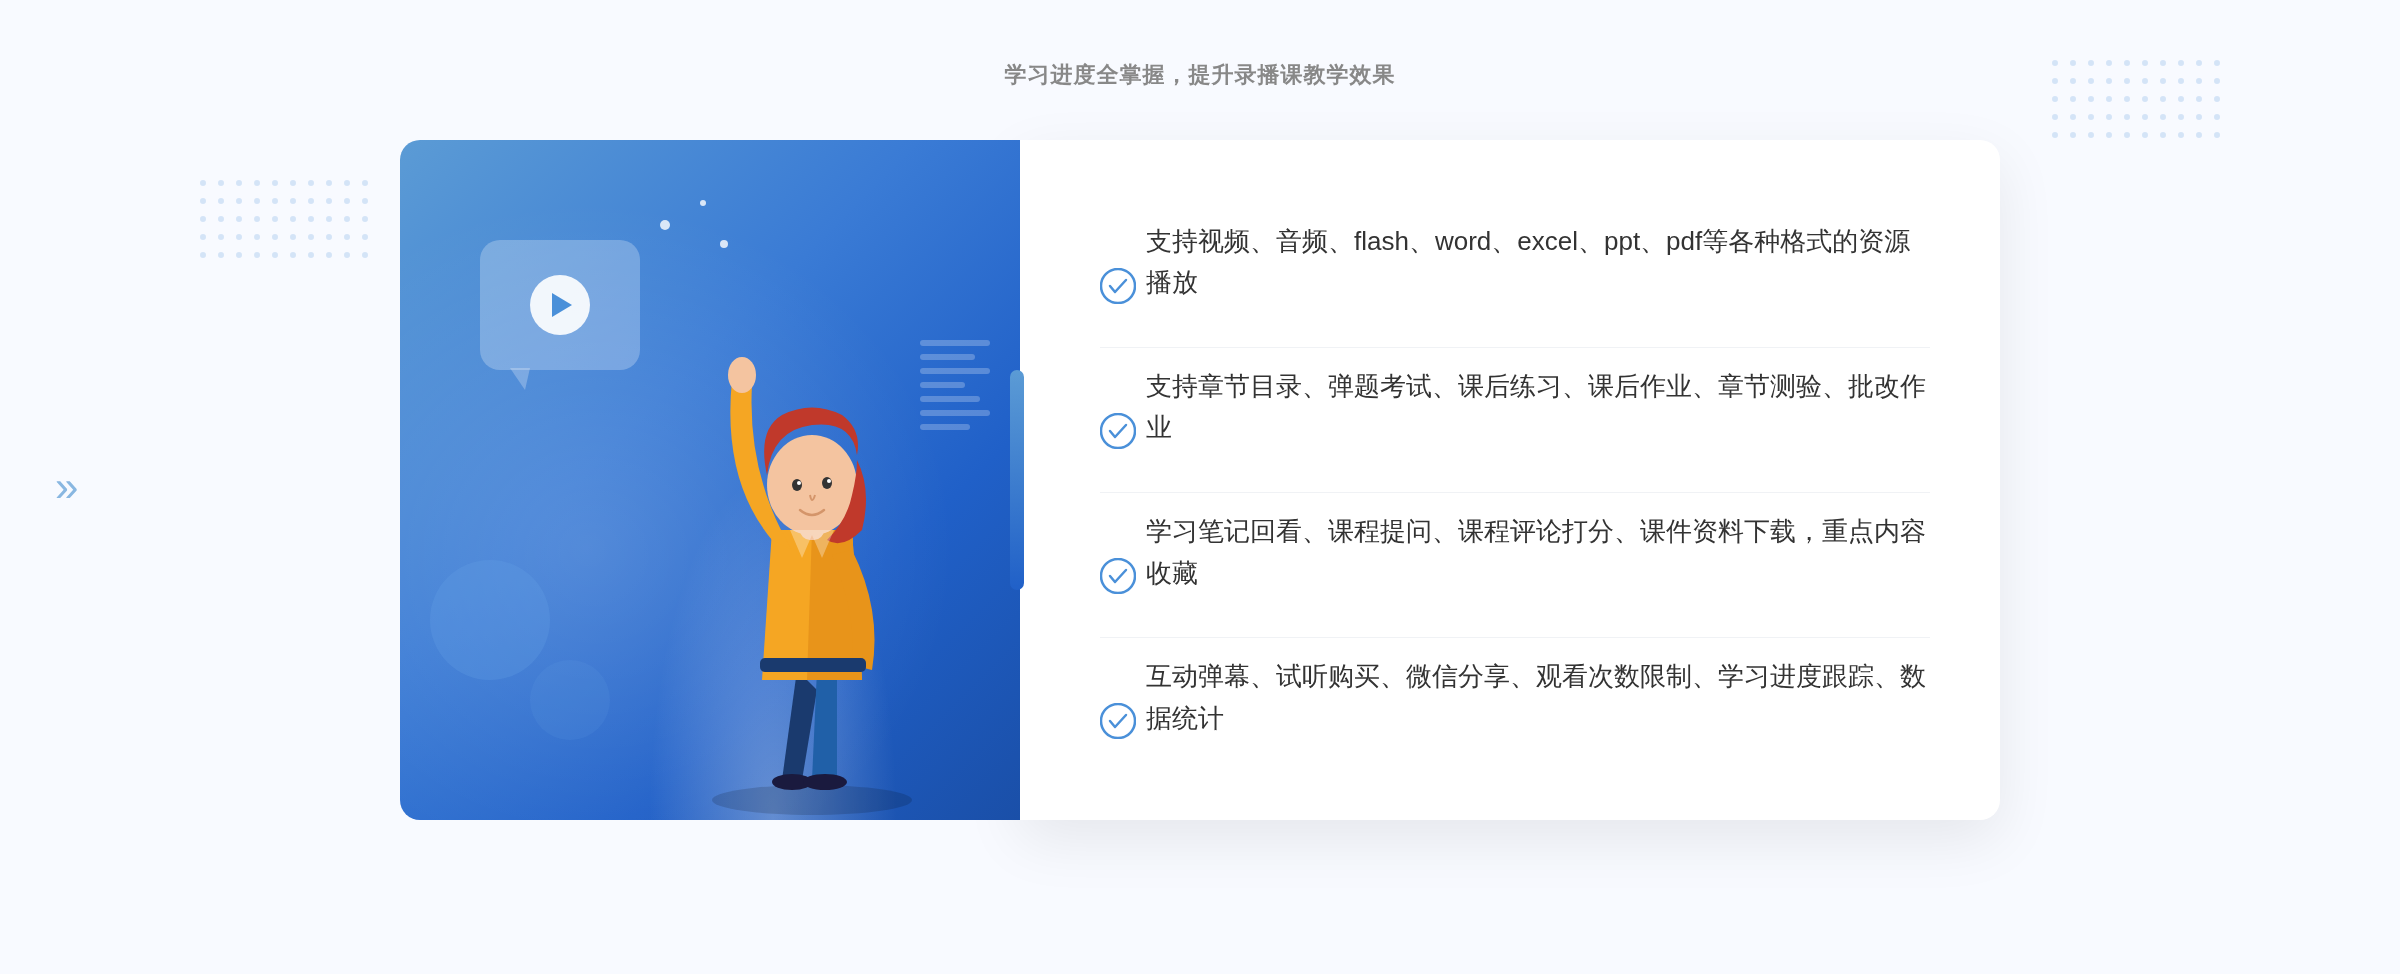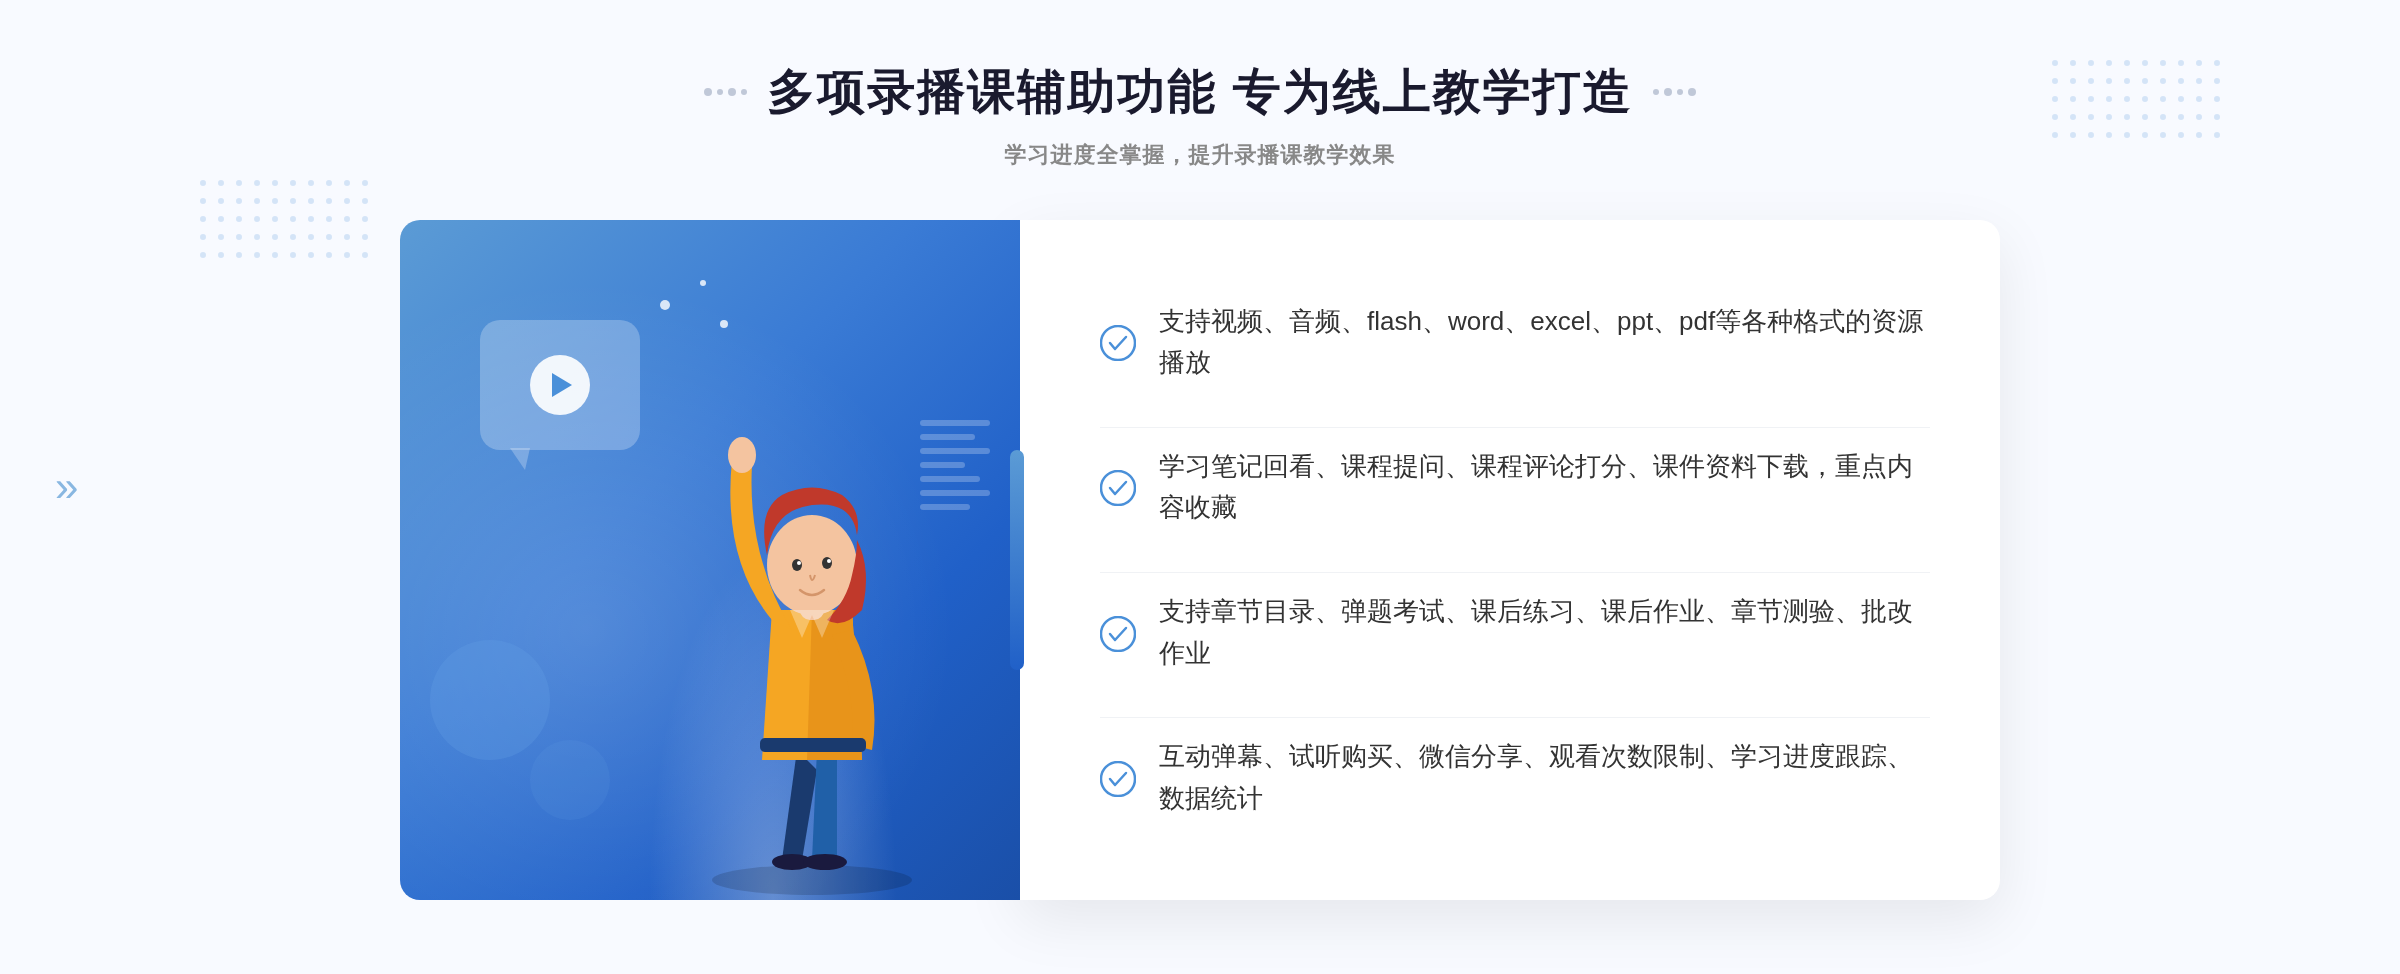--- a/index.html
+++ b/index.html
@@ -190,22 +190,22 @@
       transform: translateY(-50%);
       width: 14px;
       height: 220px;
       background: linear-gradient(180deg, #5b9bd5, #2060c8);
       border-radius: 7px;
       z-index: 3;
     }
 
     .feature-item {
       display: flex;
-      align-items: center;
-      gap: 23px;
+      align-items: flex-end;
+      gap: 10px;
       padding: 18px 0;
     }
 
     .feature-item + .feature-item {
       border-top: 1px solid #f0f2f5;
     }
 
     .check-icon {
       width: 36px;
       height: 36px;
@@ -440,35 +440,20 @@
         <span></span>
         <span></span>
         <span></span>
         <span></span>
     </div>
   </div>
 
   <div class="left-arrow">»</div>
 
   <div class="header-section">
-    <div class="header-title-row">
-      <div class="title-decoration">
-        <span class="large"></span>
-          <span></span>
-          <span class="large"></span>
-          <span></span>
-      </div>
-      <h1 class="main-title">多项录播课辅助功能 专为线上教学打造</h1>
-      <div class="title-decoration">
-        <span></span>
-          <span class="large"></span>
-          <span></span>
-          <span class="large"></span>
-      </div>
-    </div>
     <p class="sub-title">学习进度全掌握，提升录播课教学效果</p>
   </div>
 
   <div class="content-area">
 
     <div class="illustration-panel">
 
       <div class="play-bubble">
         <div class="play-icon-circle">
           <div class="play-triangle"></div>
@@ -555,31 +540,31 @@
         <span class="feature-text">支持视频、音频、flash、word、excel、ppt、pdf等各种格式的资源播放</span>
       </div>
 
       <div class="feature-item">
         <div class="check-icon">
           <svg viewBox="0 0 36 36" xmlns="http://www.w3.org/2000/svg">
             <circle cx="18" cy="18" r="17" stroke="#4a90d9" stroke-width="2.5" fill="none"></circle>
             <polyline points="10,18 15,24 26,12" stroke="#4a90d9" stroke-width="2.5" fill="none" stroke-linecap="round" stroke-linejoin="round"></polyline>
           </svg>
         </div>
-        <span class="feature-text">学习笔记回看、课程提问、课程评论打分、课件资料下载，重点内容收藏</span>
+        <span class="feature-text">支持章节目录、弹题考试、课后练习、课后作业、章节测验、批改作业</span>
       </div>
 
       <div class="feature-item">
         <div class="check-icon">
           <svg viewBox="0 0 36 36" xmlns="http://www.w3.org/2000/svg">
             <circle cx="18" cy="18" r="17" stroke="#4a90d9" stroke-width="2.5" fill="none"></circle>
             <polyline points="10,18 15,24 26,12" stroke="#4a90d9" stroke-width="2.5" fill="none" stroke-linecap="round" stroke-linejoin="round"></polyline>
           </svg>
         </div>
-        <span class="feature-text">支持章节目录、弹题考试、课后练习、课后作业、章节测验、批改作业</span>
+        <span class="feature-text">学习笔记回看、课程提问、课程评论打分、课件资料下载，重点内容收藏</span>
       </div>
 
       <div class="feature-item">
         <div class="check-icon">
           <svg viewBox="0 0 36 36" xmlns="http://www.w3.org/2000/svg">
             <circle cx="18" cy="18" r="17" stroke="#4a90d9" stroke-width="2.5" fill="none"></circle>
             <polyline points="10,18 15,24 26,12" stroke="#4a90d9" stroke-width="2.5" fill="none" stroke-linecap="round" stroke-linejoin="round"></polyline>
           </svg>
         </div>
         <span class="feature-text">互动弹幕、试听购买、微信分享、观看次数限制、学习进度跟踪、数据统计</span>

